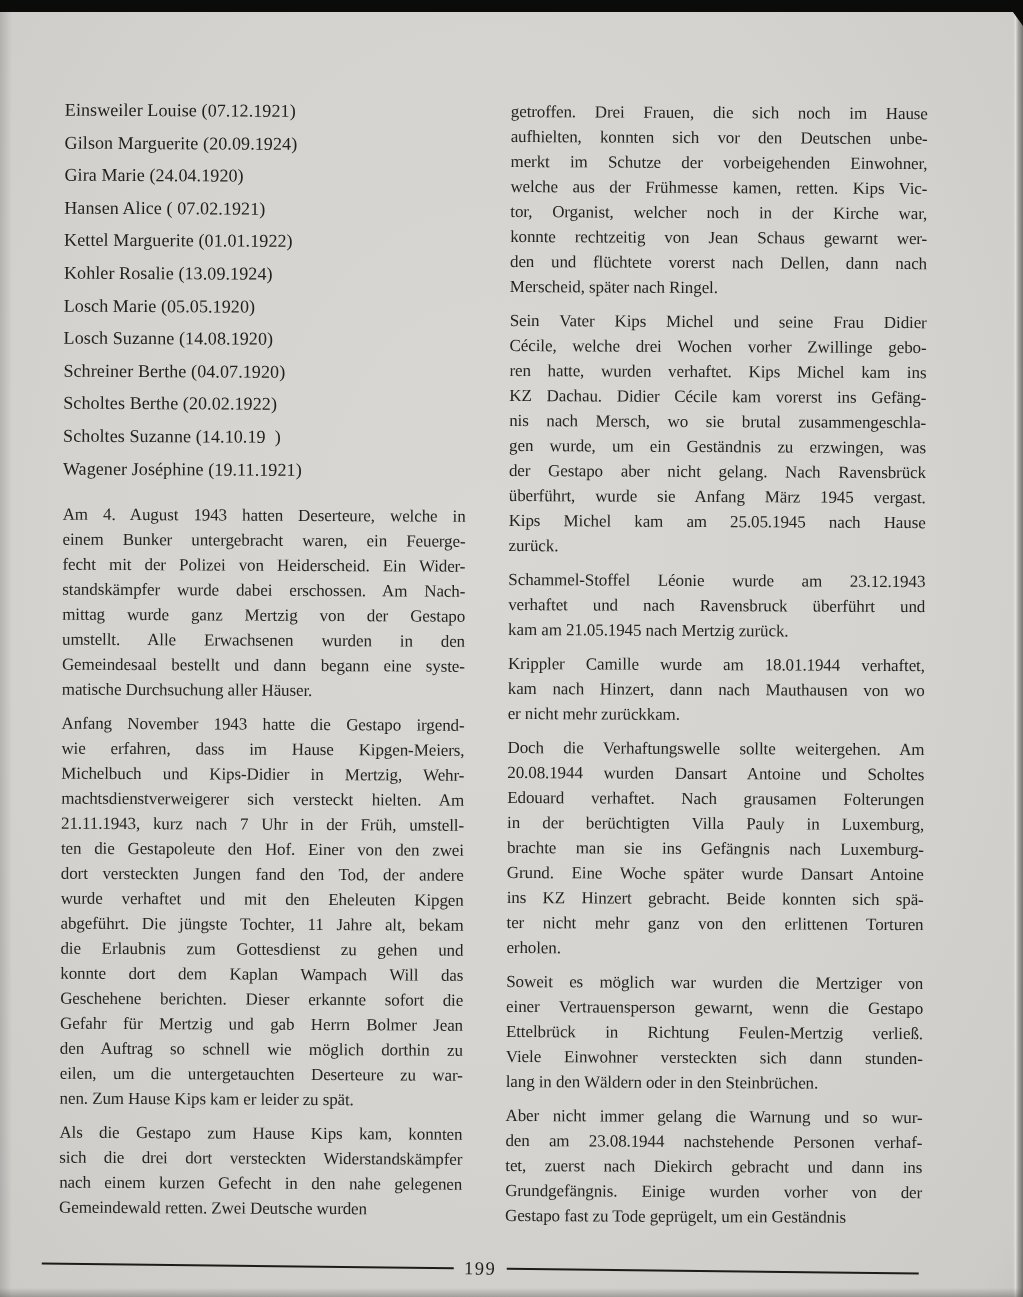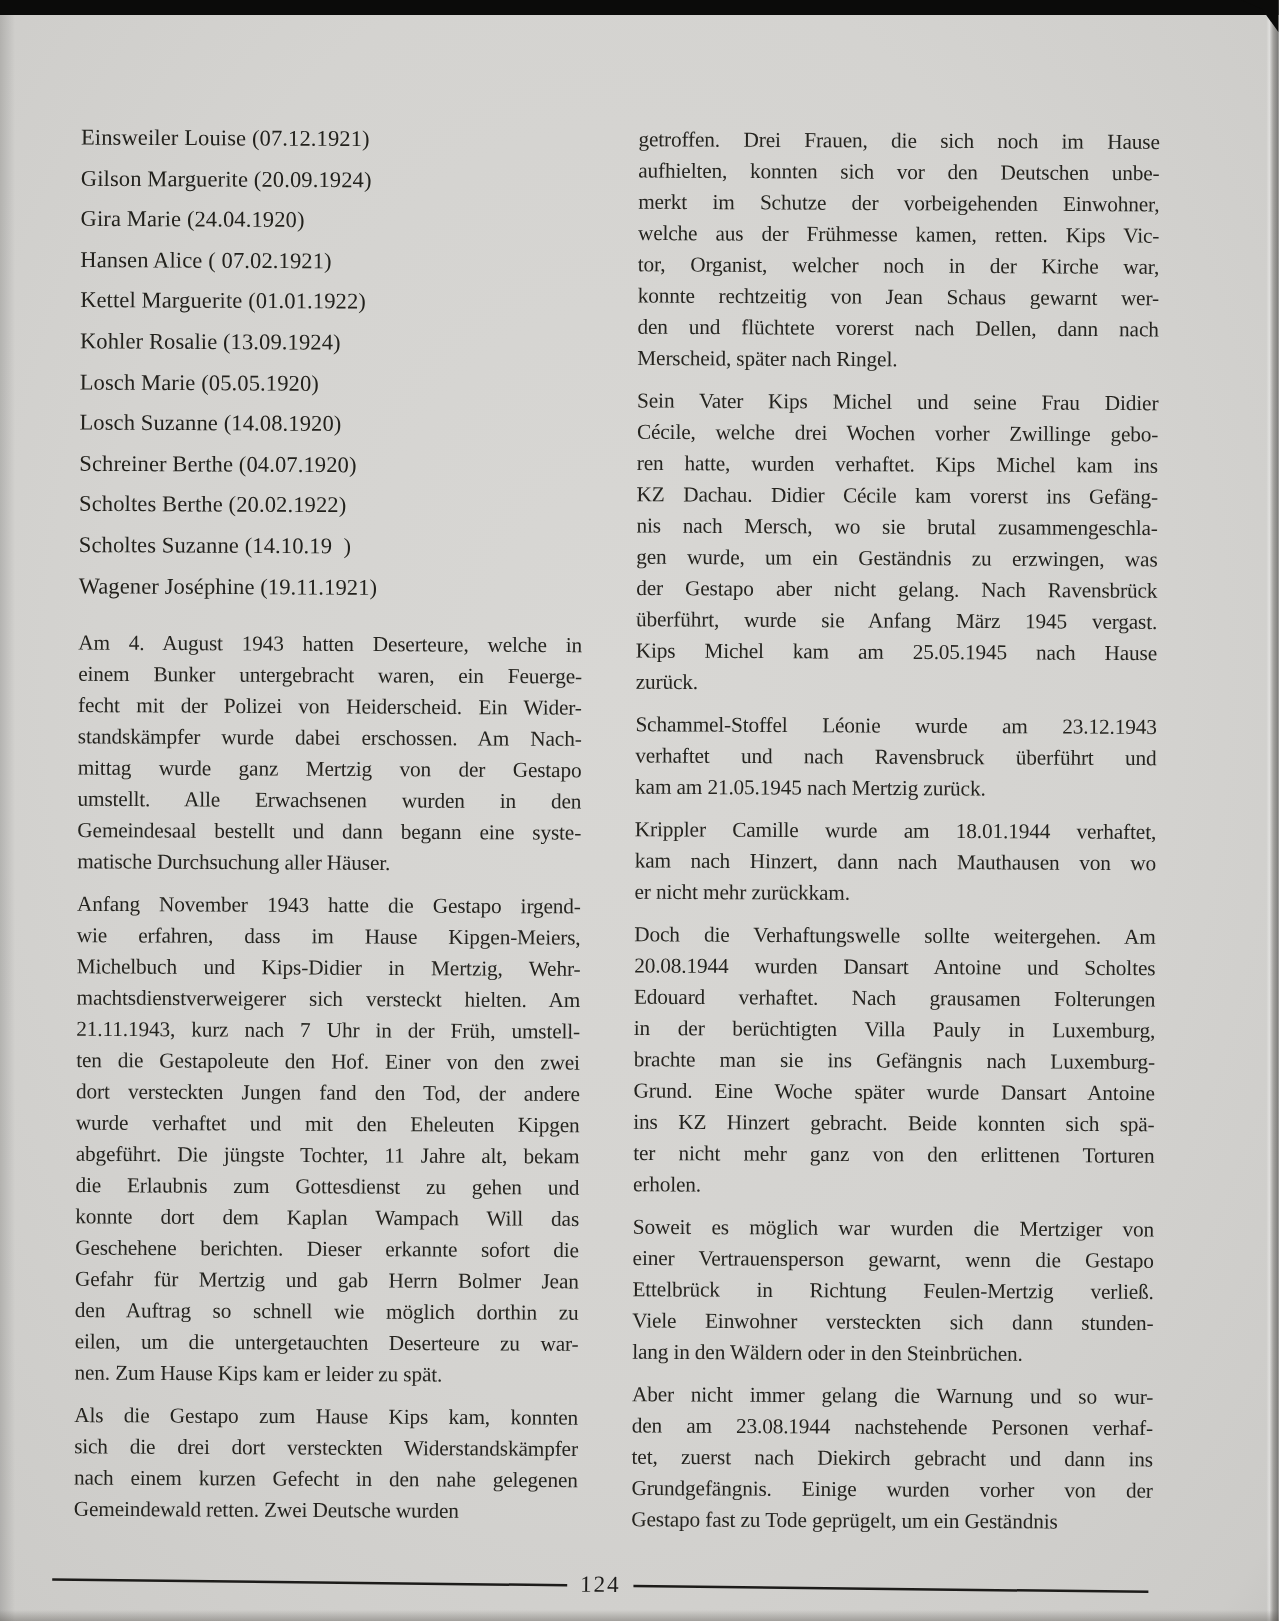--- a/index.html
+++ b/index.html
@@ -182,16 +182,16 @@
           <div class="pline">Aber nicht immer gelang die Warnung und so wur-</div>
           <div class="pline">den am 23.08.1944 nachstehende Personen verhaf-</div>
           <div class="pline">tet, zuerst nach Diekirch gebracht und dann ins</div>
           <div class="pline">Grundgefängnis. Einige wurden vorher von der</div>
           <div class="pline last">Gestapo fast zu Tode geprügelt, um ein Geständnis</div>
         </div>
       </div>
   </div>
   <div class="footer">
     <span class="rule"></span>
-    <span class="page-num">124</span>
+    <span class="page-num">199</span>
     <span class="rule"></span>
   </div>
 </div>
 
 </body></html>

